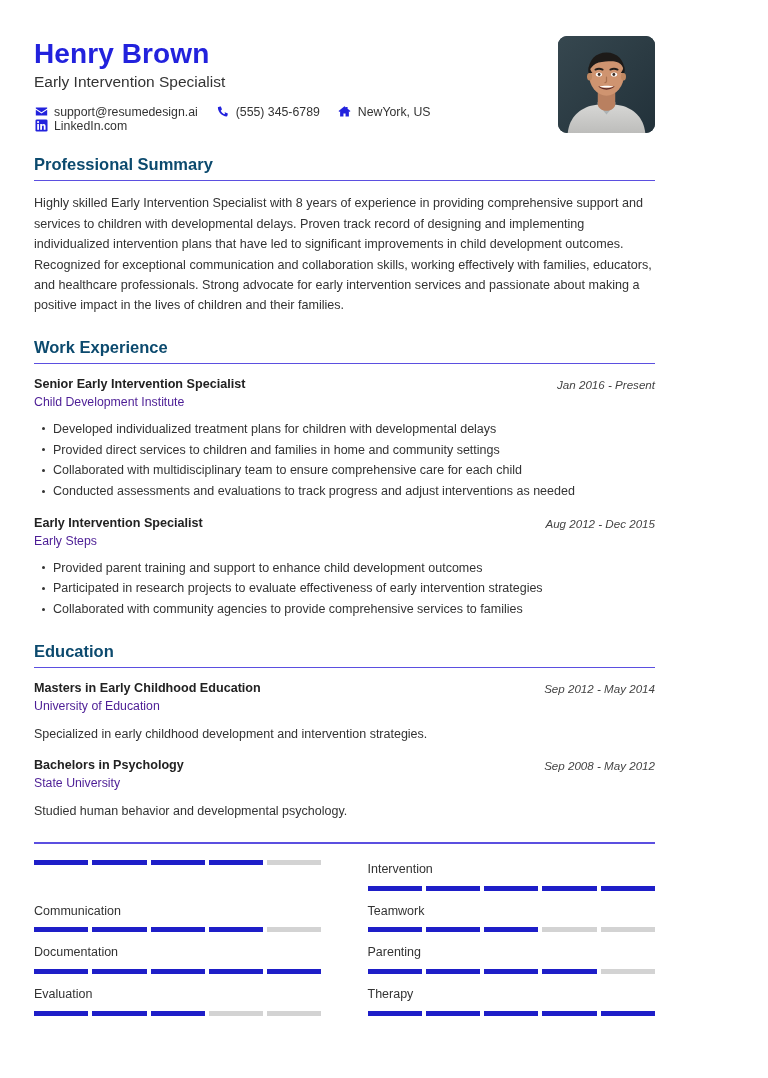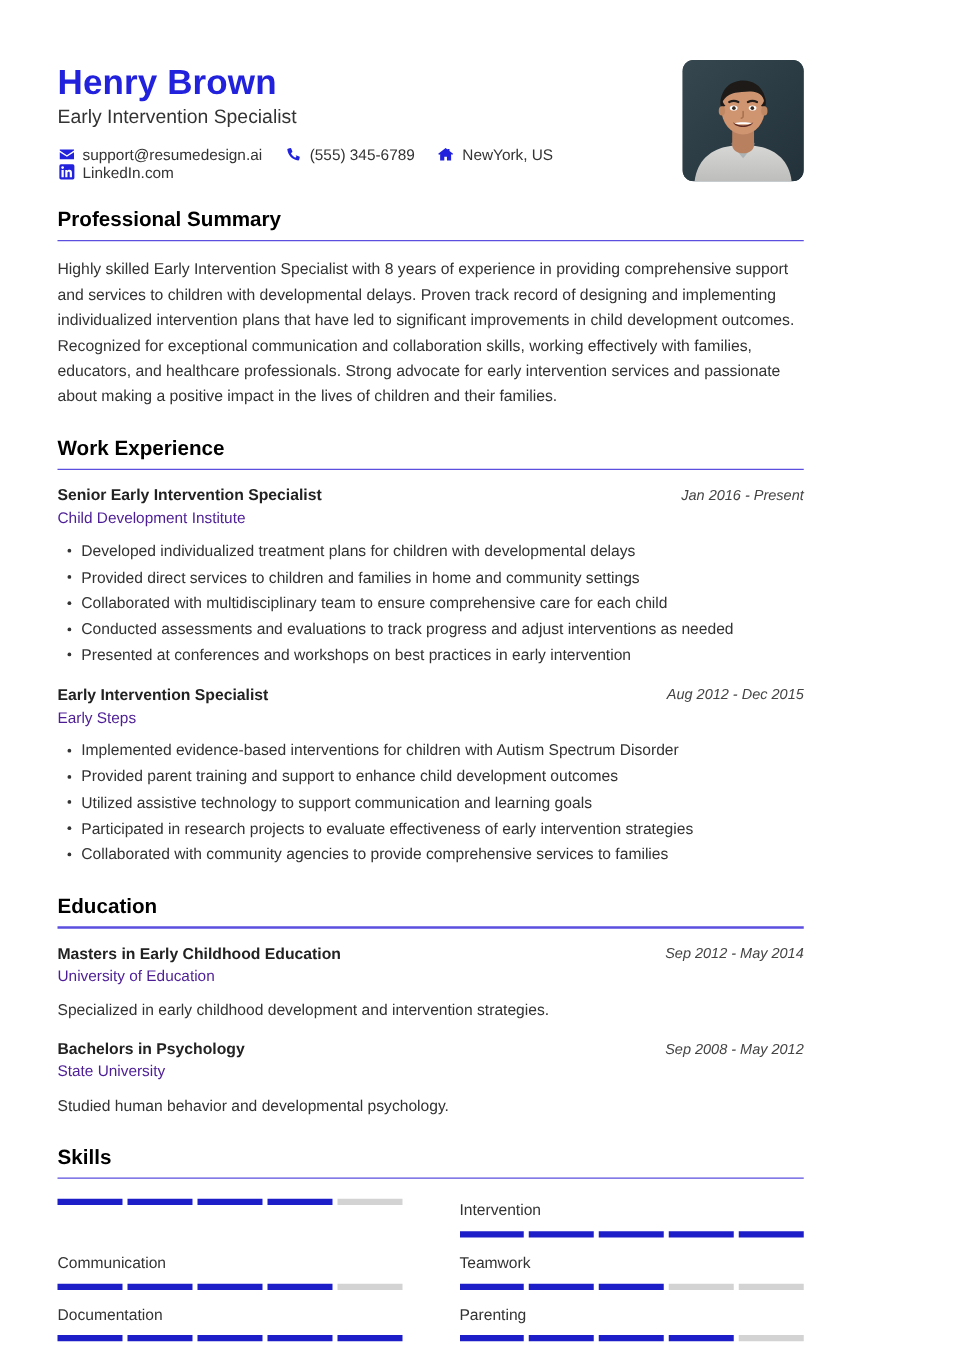--- a/index.html
+++ b/index.html
@@ -12,21 +12,21 @@
     height: 1078px;
     overflow: hidden;
     font-family: "Liberation Sans", sans-serif;
     color: #333333;
     -webkit-font-smoothing: antialiased;
   }
   .page {
     width: 689px;
     height: 1078px;
     position: relative;
-    padding: 12px;
+    padding: 0;
     box-sizing: border-box;
     overflow: hidden;
   }
   .inner {
     padding: 30px 34px 0 34px;
   }
 
   
   .header {
     display: flex;
@@ -92,21 +92,21 @@
     position: relative;
     background: #2e4048;
   }
   .photo svg { display: block; width: 100%; height: 100%; }
 
   
   .section { margin-top: 22px; }
   .section-title {
     font-size: 16.5px;
     font-weight: bold;
-    color: #000000;
+    color: #0c4a6e;
     margin: 0 0 6px 0;
     line-height: 1.15;
   }
   .rule {
     height: 1.4px;
     background: #5b4fe0;
     width: 100%;
     margin-bottom: 12px;
   }
   .summary-text {
@@ -316,34 +316,31 @@
         <div class="entry-head">
           <div class="entry-title">Senior Early Intervention Specialist</div>
           <div class="entry-date">Jan 2016 - Present</div>
         </div>
         <div class="entry-sub">Child Development Institute</div>
         <ul class="bullets">
           <li>Developed individualized treatment plans for children with developmental delays</li>
           <li>Provided direct services to children and families in home and community settings</li>
           <li>Collaborated with multidisciplinary team to ensure comprehensive care for each child</li>
           <li>Conducted assessments and evaluations to track progress and adjust interventions as needed</li>
-          <li>Presented at conferences and workshops on best practices in early intervention</li>
         </ul>
       </div>
 
       <div class="entry">
         <div class="entry-head">
           <div class="entry-title">Early Intervention Specialist</div>
           <div class="entry-date">Aug 2012 - Dec 2015</div>
         </div>
         <div class="entry-sub">Early Steps</div>
         <ul class="bullets">
-          <li>Implemented evidence-based interventions for children with Autism Spectrum Disorder</li>
           <li>Provided parent training and support to enhance child development outcomes</li>
-          <li>Utilized assistive technology to support communication and learning goals</li>
           <li>Participated in research projects to evaluate effectiveness of early intervention strategies</li>
           <li>Collaborated with community agencies to provide comprehensive services to families</li>
         </ul>
       </div>
     </div>
 
     <div class="section">
       <h2 class="section-title">Education</h2>
       <div class="rule"></div>
 
@@ -360,21 +357,20 @@
         <div class="entry-head">
           <div class="entry-title">Bachelors in Psychology</div>
           <div class="entry-date">Sep 2008 - May 2012</div>
         </div>
         <div class="entry-sub">State University</div>
         <div class="entry-desc">Studied human behavior and developmental psychology.</div>
       </div>
     </div>
 
     <div class="section">
-      <h2 class="section-title">Skills</h2>
       <div class="rule"></div>
       <div class="skills-grid" id="skills-grid">
           <div class="skill">
             <div class="skill-bar">
               <span class="seg on"></span>
               <span class="seg on"></span>
               <span class="seg on"></span>
               <span class="seg on"></span>
               <span class="seg"></span>
             </div>

